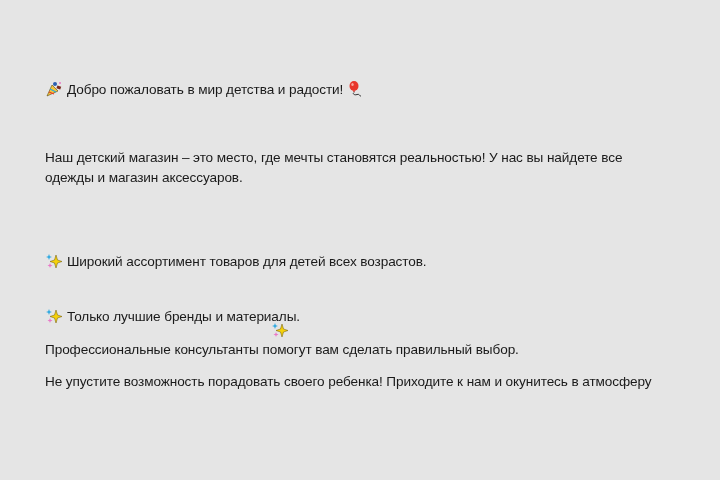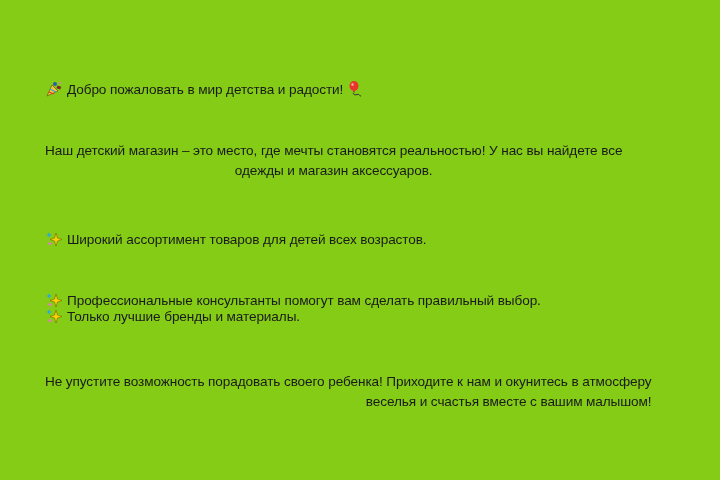--- a/index.html
+++ b/index.html
@@ -12,37 +12,37 @@
       height: 480px;
       position: relative;
       overflow: hidden;
       font-family: "Liberation Sans", "DejaVu Sans", sans-serif;
       color: #1a1a1a;
     }
     .page {
       position: absolute;
       left: 0; top: 0;
       width: 720px; height: 480px;
-      background: #84cc16;
+      background: #e5e5e5;
     }
     .line {
       position: absolute;
       left: 45px;
       font-size: 13.6px;
       line-height: 20px;
       white-space: nowrap;
       letter-spacing: -0.1px;
     }
     .heading { top: 80px; }
-    .para { top: 141px; text-align: center; }
+    .para { top: 148px; }
     .para .pline { display: block; height: 20px; }
     .bullet { display: flex; align-items: center; }
-    .b1 { top: 230px; }
+    .b1 { top: 252px; }
     .b2 { top: 276px; margin-top: 31px; }
-    .b3 { top: 291px; }
+    .b3 { top: 322px; flex-direction: column; }
     .closing { top: 372px; }
     .closing .pline { display: block; height: 20px; text-align: right; }
 
     .emoji {
       display: inline-block;
       width: 18px;
       height: 18px;
       vertical-align: middle;
       margin-right: 4px;
       position: relative;
@@ -109,16 +109,15 @@
         <path d="M11,3 L12.5,8 L17,9.5 L12.5,11 L11,16 L9.5,11 L5,9.5 L9.5,8 Z" fill="#f5d10a" stroke="#6a5500" stroke-width="0.5"></path>
         <path d="M4,2 L4.8,4.2 L7,5 L4.8,5.8 L4,8 L3.2,5.8 L1,5 L3.2,4.2 Z" fill="#2aa7e0"></path>
         <path d="M5,11 L5.7,12.8 L7.5,13.5 L5.7,14.2 L5,16 L4.3,14.2 L2.5,13.5 L4.3,12.8 Z" fill="#e879c8"></path>
       </svg>
     </span>
     <span>Профессиональные консультанты помогут вам сделать правильный выбор.</span>
   </div>
 
   <div class="line closing">
     <span class="pline">Не упустите возможность порадовать своего ребенка! Приходите к нам и окунитесь в атмосферу</span>
-    <span class="pline">веселья и счастья вместе с вашим малышом!</span>
   </div>
 
 </div>
 
 </body></html>

